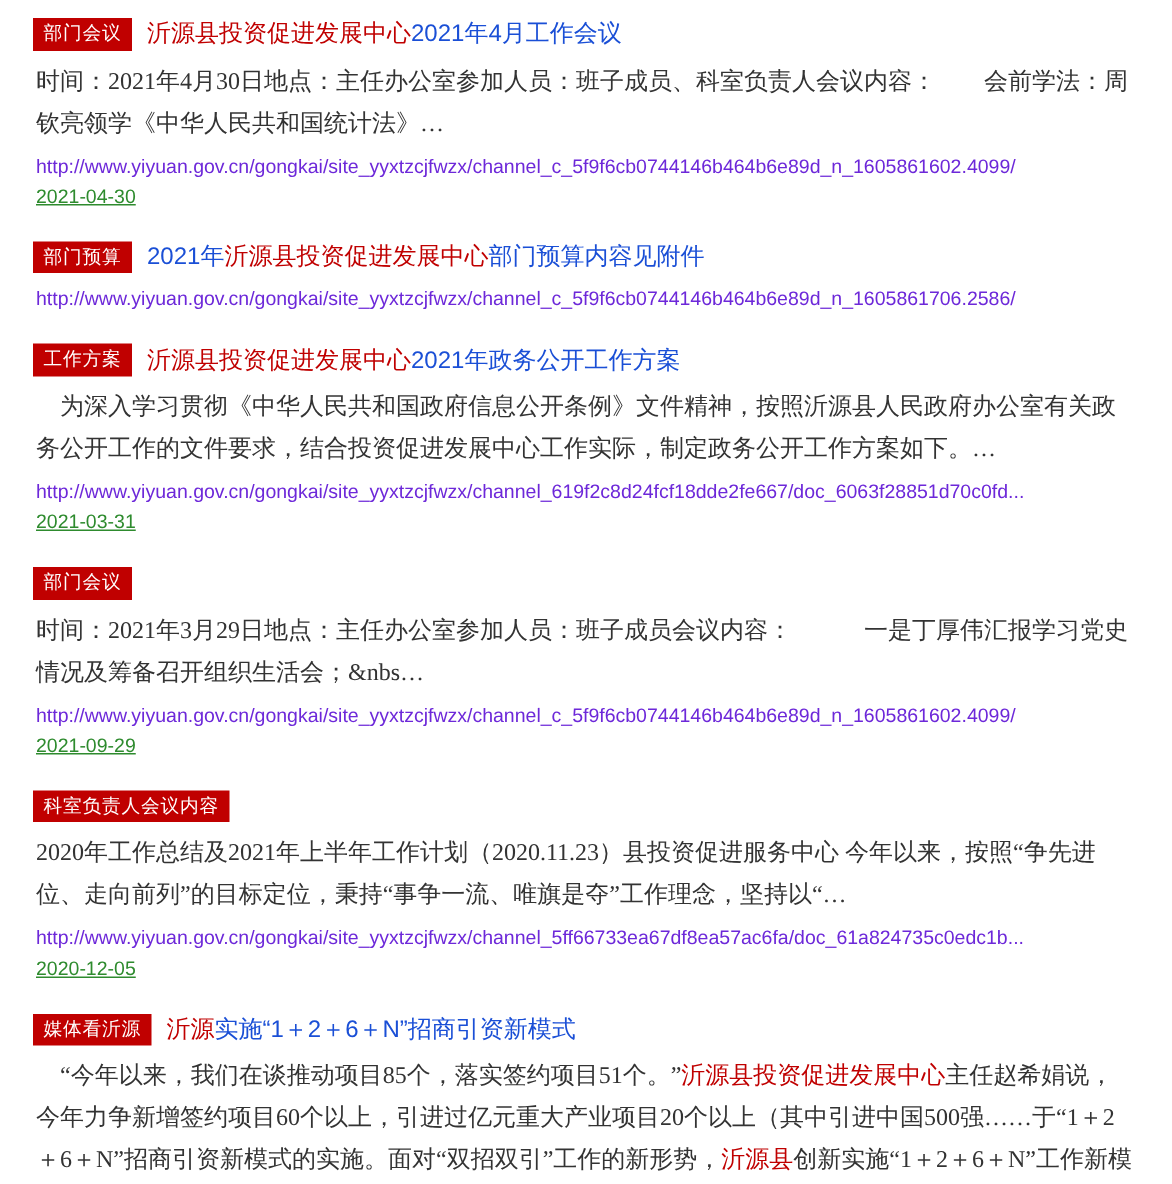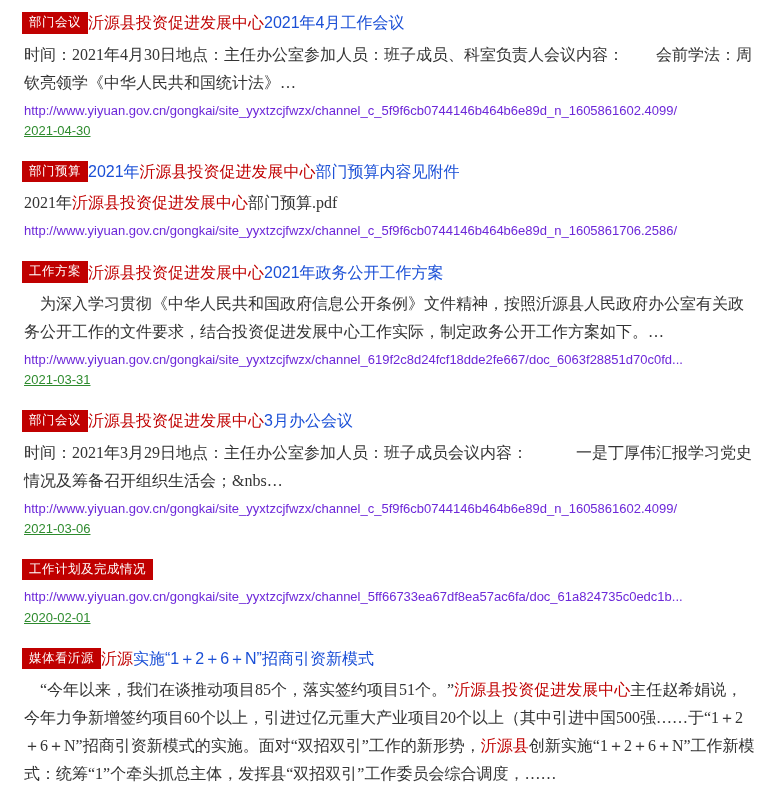--- a/index.html
+++ b/index.html
@@ -17,20 +17,21 @@
   .results {
     padding: 12px 16px 10px 22px;
     box-sizing: border-box;
   }
   .result-item {
     margin-bottom: 20px;
   }
   .result-head {
     display: flex;
     align-items: center;
+    gap: 10px;
     margin-bottom: 7px;
   }
   .tag {
     display: inline-block;
     background: #c00000;
     color: #ffffff;
     font-size: 12.5px;
     line-height: 1;
     padding: 4px 7px 5px 7px;
     white-space: nowrap;
@@ -91,50 +92,49 @@
     <div class="snippet"><span>时间：2021年4月30日地点：主任办公室参加人员：班子成员、科室负责人会议内容：　　会前学法：周钦亮领学《中华人民共和国统计法》…</span></div>
     <div class="url url-line">http://www.yiyuan.gov.cn/gongkai/site_yyxtzcjfwzx/channel_c_5f9f6cb0744146b464b6e89d_n_1605861602.4099/</div>
     <div class="date">2021-04-30</div>
   </div>
 
   <div class="result-item">
     <div class="result-head">
       <span class="tag">部门预算</span>
       <span class="title"><span>2021年</span><span class="hl">沂源县投资促进发展中心</span><span>部门预算内容见附件</span></span>
     </div>
-    <div class="snippet"><span>2021年</span><span class="hl">沂源县投资促进发展中心</span><span>部门预算.pdf</span></div>
     <div class="url url-line">http://www.yiyuan.gov.cn/gongkai/site_yyxtzcjfwzx/channel_c_5f9f6cb0744146b464b6e89d_n_1605861706.2586/</div>
   </div>
 
   <div class="result-item">
     <div class="result-head">
       <span class="tag">工作方案</span>
       <span class="title"><span></span><span class="hl">沂源县投资促进发展中心</span><span>2021年政务公开工作方案</span></span>
     </div>
     <div class="snippet"><span>　为深入学习贯彻《中华人民共和国政府信息公开条例》文件精神，按照沂源县人民政府办公室有关政务公开工作的文件要求，结合投资促进发展中心工作实际，制定政务公开工作方案如下。…</span></div>
     <div class="url url-line">http://www.yiyuan.gov.cn/gongkai/site_yyxtzcjfwzx/channel_619f2c8d24fcf18dde2fe667/doc_6063f28851d70c0fd...</div>
     <div class="date">2021-03-31</div>
   </div>
 
   <div class="result-item">
     <div class="result-head">
       <span class="tag">部门会议</span>
-      <span class="title"><span></span><span class="hl">沂源县投资促进发展中心</span><span>3月办公会议</span></span>
     </div>
     <div class="snippet"><span>时间：2021年3月29日地点：主任办公室参加人员：班子成员会议内容：　　　一是丁厚伟汇报学习党史情况及筹备召开组织生活会；&amp;nbs…</span></div>
     <div class="url url-line">http://www.yiyuan.gov.cn/gongkai/site_yyxtzcjfwzx/channel_c_5f9f6cb0744146b464b6e89d_n_1605861602.4099/</div>
-    <div class="date">2021-03-06</div>
+    <div class="date">2021-09-29</div>
   </div>
 
   <div class="result-item">
     <div class="result-head">
-      <span class="tag">工作计划及完成情况</span>
+      <span class="tag">科室负责人会议内容</span>
     </div>
+    <div class="snippet"><span>2020年工作总结及2021年上半年工作计划（2020.11.23）县投资促进服务中心 今年以来，按照“争先进位、走向前列”的目标定位，秉持“事争一流、唯旗是夺”工作理念，坚持以“…</span></div>
     <div class="url url-line">http://www.yiyuan.gov.cn/gongkai/site_yyxtzcjfwzx/channel_5ff66733ea67df8ea57ac6fa/doc_61a824735c0edc1b...</div>
-    <div class="date">2020-02-01</div>
+    <div class="date">2020-12-05</div>
   </div>
 
   <div class="result-item">
     <div class="result-head">
       <span class="tag">媒体看沂源</span>
       <span class="title"><span></span><span class="hl">沂源</span><span>实施“1＋2＋6＋N”招商引资新模式</span></span>
     </div>
     <div class="snippet"><span>　“今年以来，我们在谈推动项目85个，落实签约项目51个。”</span><span class="hl">沂源县投资促进发展中心</span><span>主任赵希娟说，今年力争新增签约项目60个以上，引进过亿元重大产业项目20个以上（其中引进中国500强……于“1＋2＋6＋N”招商引资新模式的实施。面对“双招双引”工作的新形势，</span><span class="hl">沂源县</span><span>创新实施“1＋2＋6＋N”工作新模式：统筹“1”个牵头抓总主体，发挥县“双招双引”工作委员会综合调度，……</span></div>
 
   </div>

